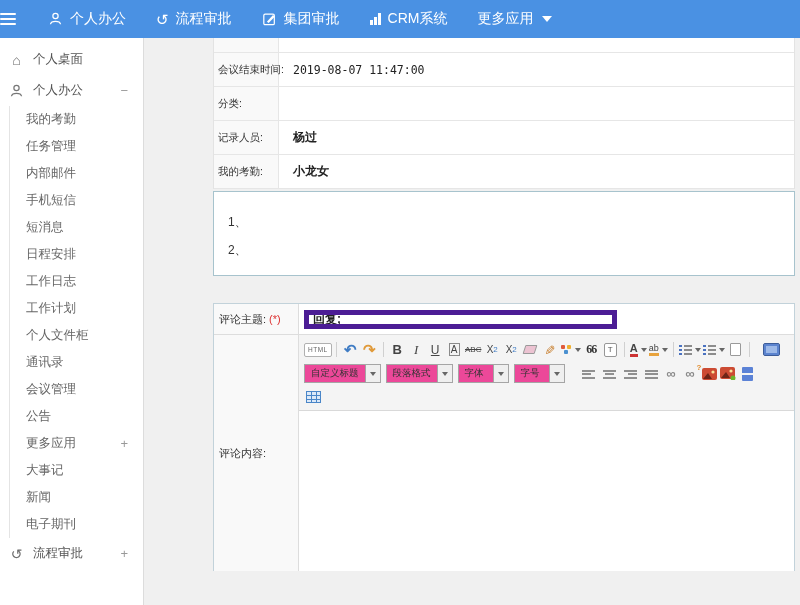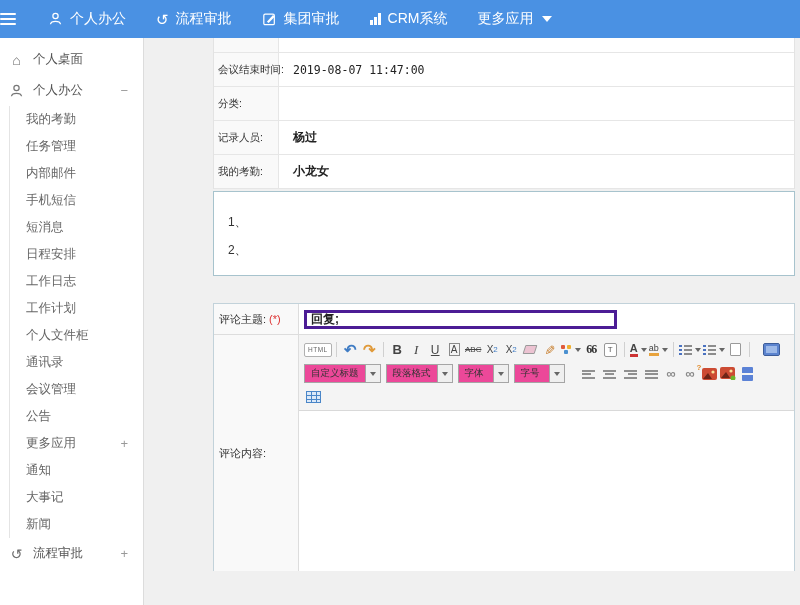--- a/index.html
+++ b/index.html
@@ -51,21 +51,21 @@
   }
   .content-box div { height:28px; }
   
   .comment-table { margin-top:27px; background:#fff; border:1px solid #c2d2da; border-bottom:none; height:268px; }
   .crow { display:flex; border-bottom:1px solid #dddddd; }
   .crow.subject { height:31px; }
   .crow.body { height:236px; border-bottom:none; }
   .cl { width:85px; background:#f9f9f9; border-right:1px solid #dddddd; display:flex; align-items:center; padding-left:5px; font-size:11px; color:#333; white-space:nowrap; }
   .req { color:#dd3333; margin-left:3px; font-size:11px; }
   .cv { flex:1; display:flex; align-items:center; }
-  .subject-input { margin-left:5px; width:313px; height:19px; border:3px solid #4c1d95; font-size:12px; font-weight:bold; color:#222; padding:0 4px; font-family:"Liberation Sans",sans-serif; }
+  .subject-input { margin-left:5px; width:313px; height:19px; border:5px solid #4c1d95; font-size:12px; font-weight:bold; color:#222; padding:0 4px; font-family:"Liberation Sans",sans-serif; }
   
   .editor { flex:1; display:flex; flex-direction:column; background:#fff; }
   .toolbar { background:#f4f4f4; border-bottom:1px solid #d9d9d9; padding:3px 5px 2px 5px; }
   .trow { display:flex; align-items:center; height:23px; }
   .trow2 { height:25px; }
   .trow3 { height:22px; }
   .tbtn { min-width:19px; height:18px; display:flex; align-items:center; justify-content:center; font-size:12px; color:#444; border-radius:2px; cursor:pointer; padding:0 1px; }
   .sep { width:1px; height:15px; background:#d0d0d0; margin:0 4px; }
   .html-chip { border:1px solid #b0b0b0; border-radius:2px; font-size:6.5px; height:14px; line-height:12px; padding:0 3px; color:#666; background:#fff; letter-spacing:0.5px; }
   .undo { color:#3f7cc4; font-size:15px; font-weight:bold; }
@@ -210,27 +210,27 @@
           <span>会议管理</span>
         </div>
       <div class="sub-item">
           <span>公告</span>
         </div>
       <div class="sub-item">
           <span>更多应用</span>
           <span class="toggle">+</span>
         </div>
       <div class="sub-item">
-          <span>通知</span>
-        </div>
-      <div class="sub-item">
           <span>大事记</span>
         </div>
       <div class="sub-item">
           <span>新闻</span>
+        </div>
+      <div class="sub-item">
+          <span>电子期刊</span>
         </div>
     </div>
     <div class="side-top">
       <span class="ticon">↺</span>
       <span>流程审批</span>
       <span class="toggle">+</span>
     </div>
   </div>
 
   <div class="content">

